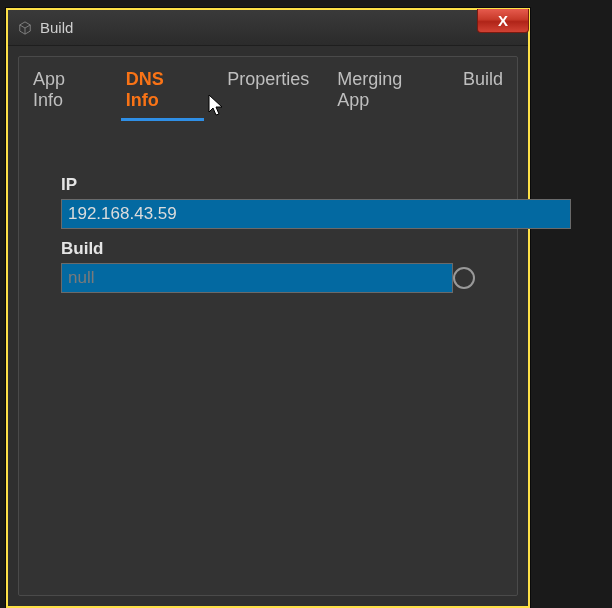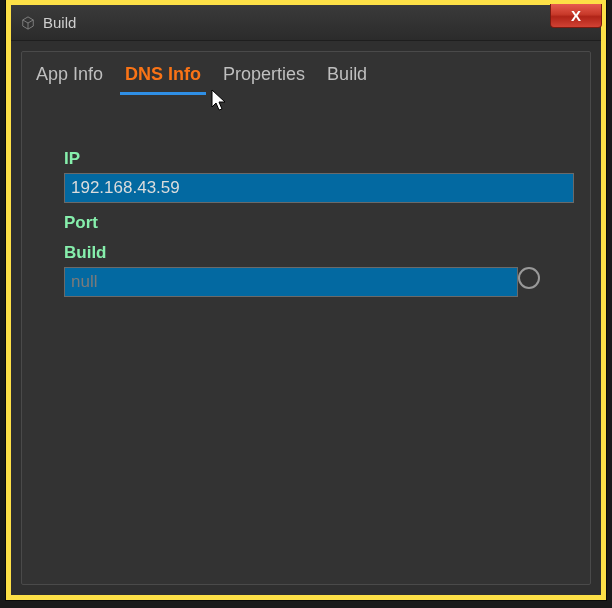--- a/index.html
+++ b/index.html
@@ -5,24 +5,24 @@
   * { box-sizing: border-box; margin: 0; padding: 0; }
   body {
     width: 612px; height: 608px;
     background: #1a1a1a;
     font-family: "Segoe UI", Tahoma, sans-serif;
     overflow: hidden;
     position: relative;
   }
   .window {
     position: absolute;
-    left: 6px; top: 0;
-    width: 600px; height: 600px;
+    left: 6px; top: 8px;
+    width: 524px; height: 600px;
     background: #2f2f2f;
-    border: 5px solid #fde047;
+    border: 2px solid #fde047;
     border-radius: 0;
     box-shadow: 0 0 0 1px rgba(0,0,0,.6);
   }
   .titlebar {
     height: 36px;
     background: linear-gradient(#3a3a3a, #2b2b2b);
     border-bottom: 1px solid #1e1e1e;
     display: flex;
     align-items: center;
     padding-left: 10px;
@@ -53,21 +53,21 @@
   }
   .content {
     position: absolute;
     left: 10px; right: 10px; top: 46px; bottom: 10px;
     background: #333333;
     border: 1px solid #4a4a4a;
     border-radius: 2px;
   }
   .tabs {
     display: flex;
-    gap: 18px;
+    gap: 24px;
     padding: 10px 12px 0 12px;
   }
   .tab {
     color: #bfbfbf;
     font-size: 18px;
     padding: 2px 2px 8px 2px;
     cursor: pointer;
     position: relative;
   }
   .tab.active {
@@ -78,38 +78,38 @@
     content: "";
     position: absolute;
     left: -3px; right: -3px; bottom: -2px;
     height: 3px;
     background: #2f8fe6;
   }
   .form-area {
     padding: 56px 42px 0 42px;
   }
   .field-label {
-    color: #86efac;
+    color: #e5e5e5;
     font-size: 17px;
     font-weight: 600;
     margin-bottom: 4px;
     display: block;
   }
   .row { margin-bottom: 10px; }
   .text-input {
     width: 510px;
     height: 30px;
     background: #0369a1;
     border: 1px solid #6a6a6a;
     color: #dcdcdc;
     font-size: 17px;
     padding: 0 6px;
   }
   .text-input::placeholder { color: #7a7a7a; }
-  .pass-row { display: flex; align-items: flex-start; }
+  .pass-row { display: flex; align-items: center; }
   .text-input.short { width: 454px; }
   .circle-btn {
     width: 22px; height: 22px;
     border: 2px solid #999;
     border-radius: 50%;
     background: transparent;
     cursor: pointer;
     flex: 0 0 auto;
   }
   .cursor {
@@ -143,33 +143,35 @@
       <div class="tab">
         <span>App Info</span>
       </div>
       <div class="tab active">
         <span>DNS Info</span>
       </div>
       <div class="tab">
         <span>Properties</span>
       </div>
       <div class="tab">
+        <span>Merging App</span>
+      </div>
+      <div class="tab">
         <span>Build</span>
       </div>
     </div>
 
     <div class="form-area">
 
       <div class="row">
         <label class="field-label">IP</label>
         <input type="text" class="text-input" value="192.168.43.59" style="">
       </div>
 
       <div class="row">
-        <label class="field-label">Port</label>
       </div>
 
       <div class="row">
         <label class="field-label">Build</label>
         <div class="pass-row">
           <input type="text" class="text-input short" placeholder="null" style="">
           <div class="circle-btn">
             <span></span>
           </div>
         </div>

